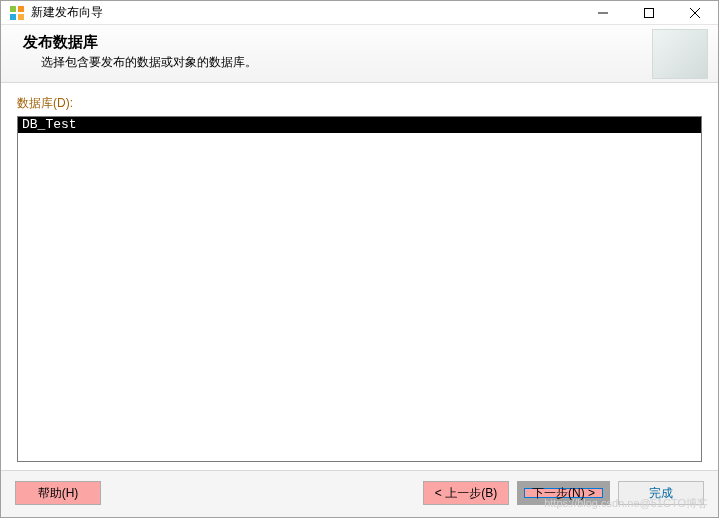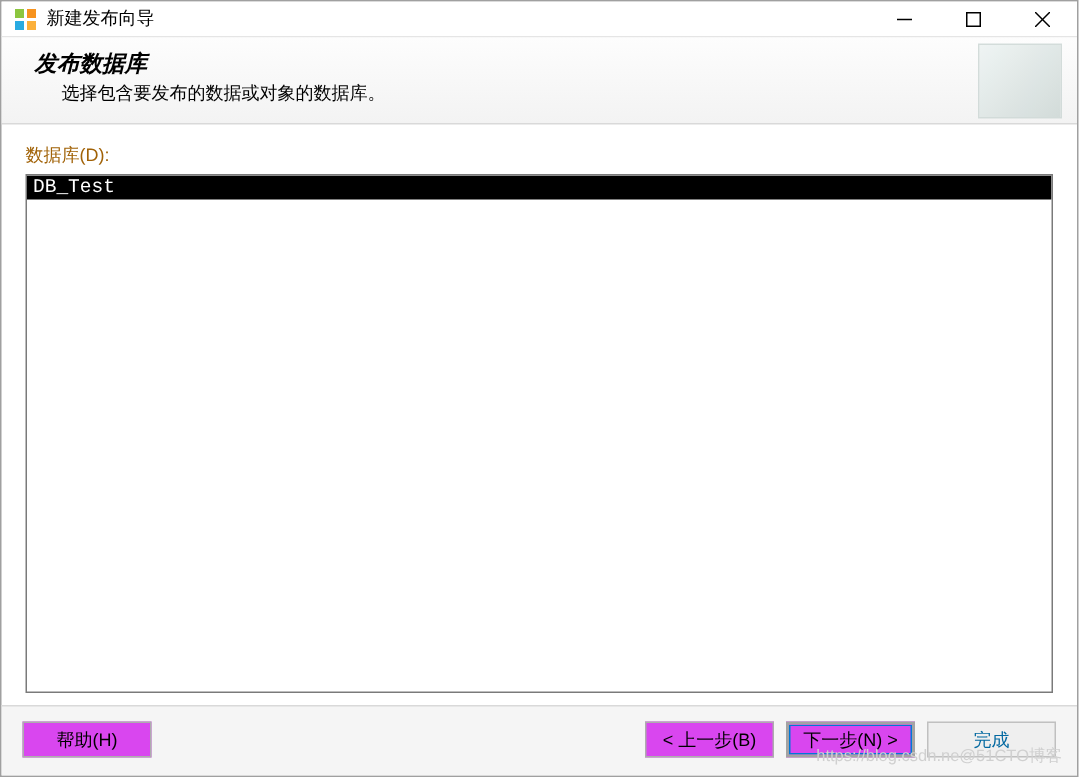--- a/index.html
+++ b/index.html
@@ -43,21 +43,20 @@
       background: linear-gradient(#fdfdfd, #f3f3f3);
       border-bottom: 1px solid #d9d9d9;
       padding: 8px 14px 10px 22px;
       position: relative;
       min-height: 58px;
     }
     .header-title {
       font-size: 15px;
       font-weight: bold;
       color: #000;
-      font-style: italic;
     }
     .header-subtitle {
       font-size: 12px;
       color: #000;
       margin-left: 18px;
       margin-top: 2px;
     }
     .header-graphic {
       position: absolute;
       right: 10px; top: 4px;
@@ -100,32 +99,32 @@
       padding: 10px 14px 12px 14px;
       display: flex;
       align-items: center;
       background: #f0f0f0;
       background: #f5f5f5;
     }
     .btn {
       min-width: 86px;
       height: 24px;
       border: 1px solid #adadad;
-      background: #d946ef;
+      background: #fca5a5;
       font-size: 12px;
       font-family: inherit;
       padding: 0 8px;
       color: #000;
       display: inline-flex;
       align-items: center;
       justify-content: center;
       cursor: default;
     }
     .btn.default {
-      border: 2px solid #a3a3a3;
+      border: 7px solid #a3a3a3;
       box-shadow: 0 0 0 1px #0078d7 inset;
     }
     .btn.disabled {
       color: #0369a1;
       border-color: #c0c0c0;
       background: #efefef;
     }
     .spacer { flex: 1; }
     .btn + .btn { margin-left: 8px; }
     .watermark {

